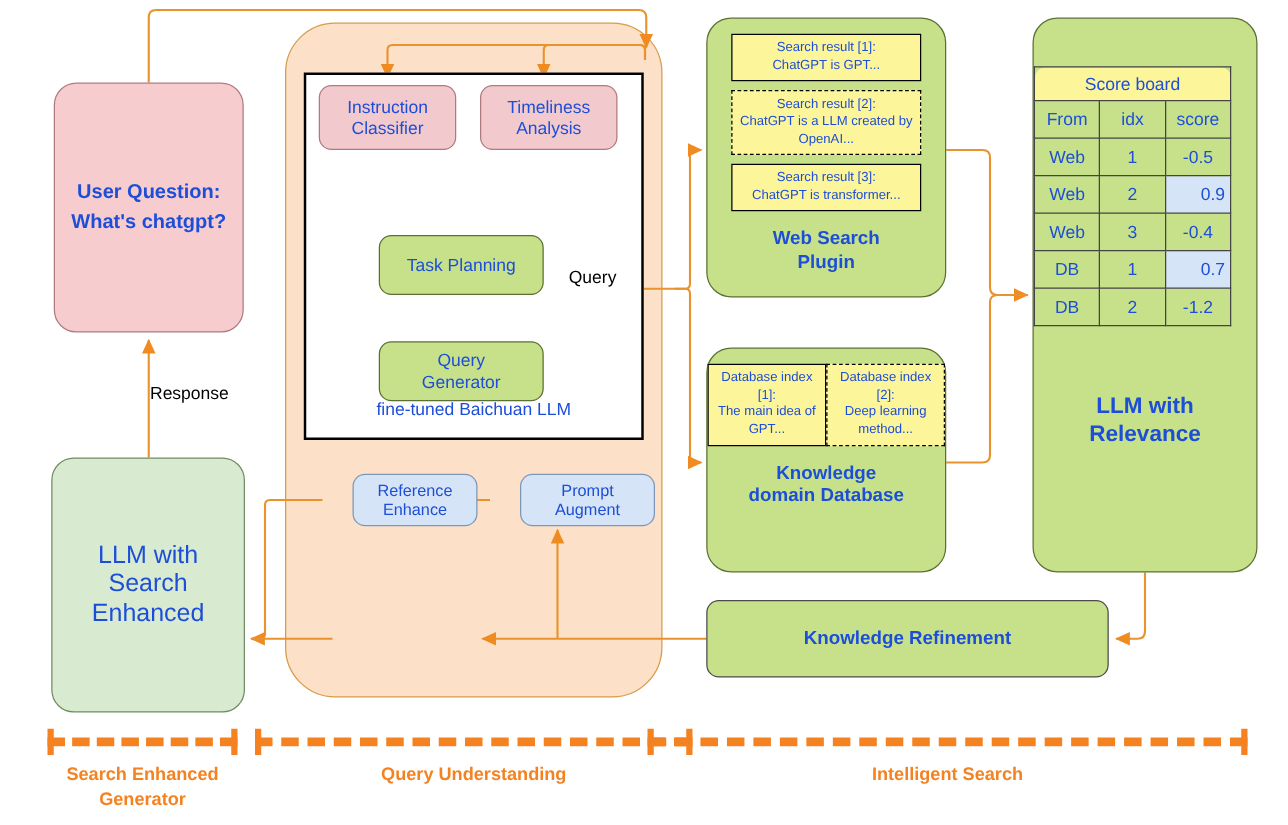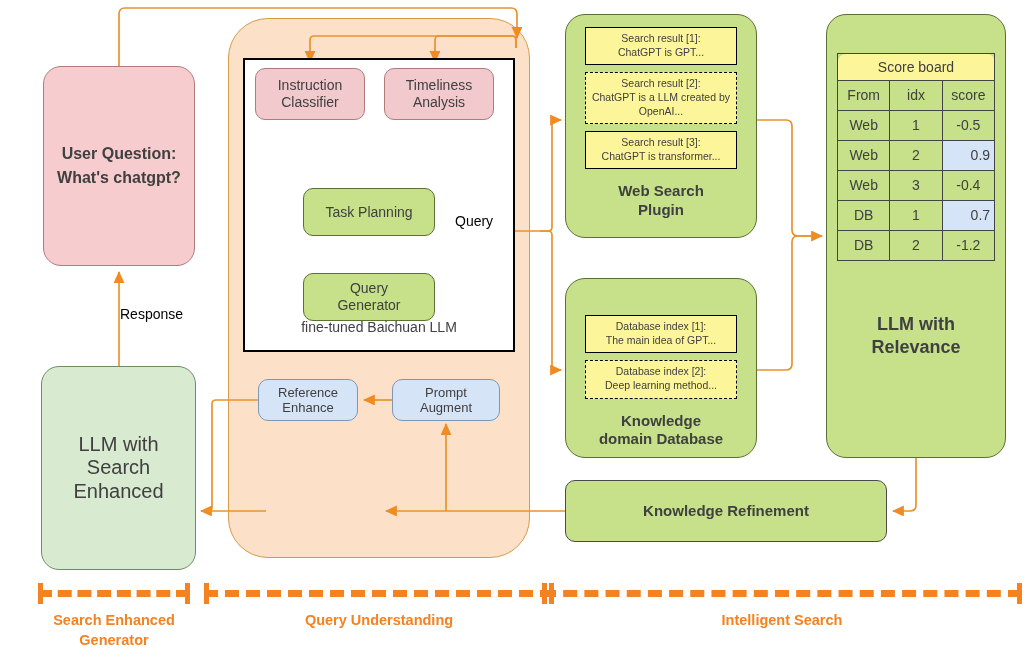--- a/index.html
+++ b/index.html
@@ -25,25 +25,24 @@
     width: 1030px;
     height: 660px;
     pointer-events: none;
     z-index: 5;
   }
   .node {
     position: absolute;
     box-sizing: border-box;
     display: flex;
     flex-direction: column;
-    align-items: center;
     justify-content: center;
     text-align: center;
     line-height: 1.18;
-    color: #404040;
+    color: #1d4ed8;
   }
   
   .panel-intent {
     left: 228px; top: 18px; width: 302px; height: 540px;
     background: #fce0c8;
     border: 1.4px solid #d79b4a;
     border-radius: 40px;
     z-index: 1;
   }
   .box-user {
@@ -100,20 +99,21 @@
   }
   .box-task-planning { left: 303px; top: 163px; width: 132px; height: 48px; }
   .box-query-gen     { left: 303px; top: 248px; width: 132px; height: 48px; }
 
   .box-blue {
     background: #d6e4f7;
     border: 1.3px solid #7d97b8;
     border-radius: 10px;
     z-index: 7;
     font-size: 13px;
+    margin-left: 24px;
   }
   .box-reference { left: 258px; top: 379px; width: 100px; height: 42px; }
   .box-prompt    { left: 392px; top: 379px; width: 108px; height: 42px; }
   .box-hyper     { left: 266px; top: 484px; width: 114px; height: 52px; }
 
   
   .card-green {
     background: #c6e18a;
     border: 1.4px solid #5b7033;
     border-radius: 20px;
@@ -227,21 +227,21 @@
   .legend .legend-text {
     margin-top: 14px;
     font-size: 14.5px;
     font-weight: bold;
     color: #f58220;
     text-align: center;
     line-height: 1.35;
   }
   .legend-1 { left: 38px;  top: 590px; width: 152px; }
   .legend-2 { left: 204px; top: 590px; width: 350px; }
-  .legend-3 { left: 542px; top: 590px; width: 480px; }
+  .legend-3 { left: 518px; top: 590px; width: 480px; }
 </style>
 </head>
 <body>
 
 <div id="canvas">
 
   <svg id="wires" viewBox="0 0 1030 660" width="1030" height="660">
     <defs>
       <marker id="ar" markerWidth="8" markerHeight="8" refX="6.4" refY="3.2" orient="auto">
         <path d="M0,0 L7,3.2 L0,6.4 Z" fill="#ef8b21"></path>
@@ -349,21 +349,21 @@
           <div>ChatGPT is transformer...</div>
         </div>
       </div>
     <div class="card-title">
       <div>Web Search</div>
       <div>Plugin</div>
     </div>
   </div>
 
   <div class="node card-green card-db">
-    <div id="db-snippets" style="display:flex;flex-direction:column;align-items:center;margin-top:24px;">
+    <div id="db-snippets" style="display:flex;flex-direction:row;align-items:center;">
         <div class="snippet">
           <div>Database index [1]:</div>
           <div>The main idea of GPT...</div>
         </div>
         <div class="snippet dashed">
           <div>Database index [2]:</div>
           <div>Deep learning method...</div>
         </div>
       </div>
     <div class="card-title">

